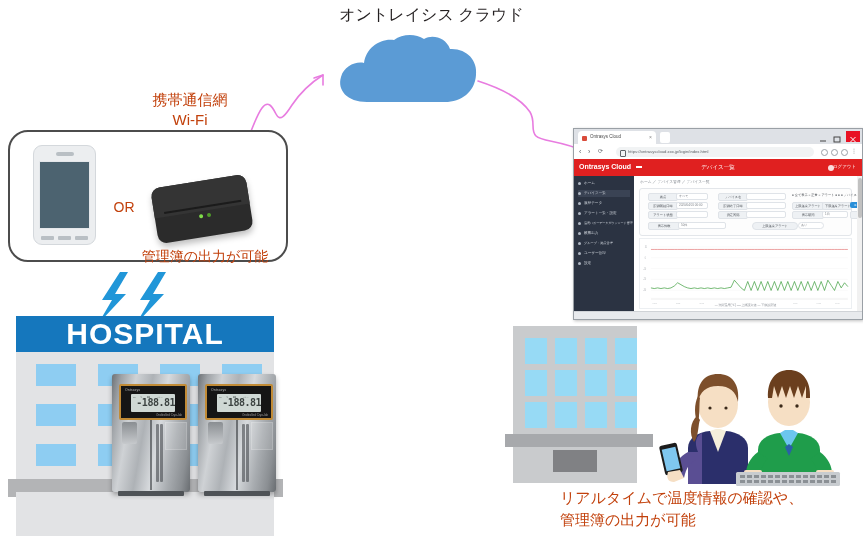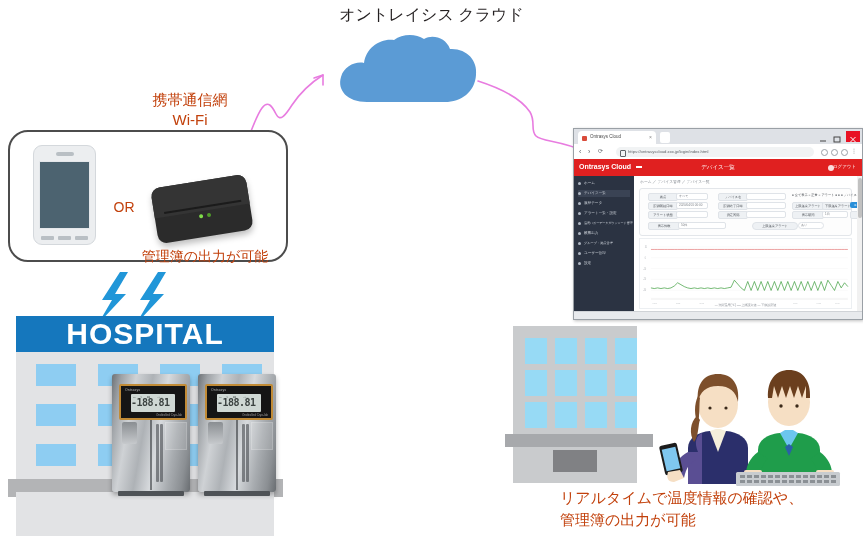--- a/index.html
+++ b/index.html
@@ -131,21 +131,21 @@
   }
   .fr-brand{
     position:absolute;left:4px;top:2px;font-size:3.4px;color:#b9b9b9;
     letter-spacing:.2px;
   }
   .fr-lcd{
     position:absolute;left:10px;top:8px;width:44px;height:18px;
     background:#cfd8d4;border-radius:1px;
   }
   .fr-digits{
-    position:absolute;left:0;top:4px;width:44px;text-align:left;
+    position:absolute;left:0;top:4px;width:44px;text-align:right;
     font-family:"DejaVu Sans Mono","Liberation Mono",monospace;
     font-size:10px;font-weight:bold;color:#3b4240;letter-spacing:-.5px;
     line-height:10px;
   }
   .fr-ticks{
     position:absolute;left:2px;top:1px;width:40px;height:3px;
   }
   .fr-sub{
     position:absolute;right:3px;bottom:1px;font-size:3px;color:#9a9a9a;
   }

